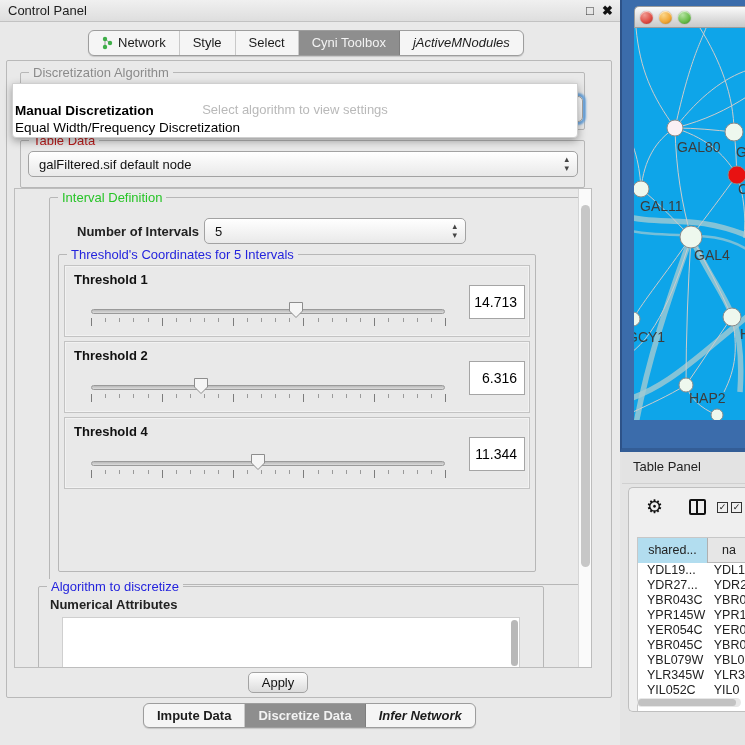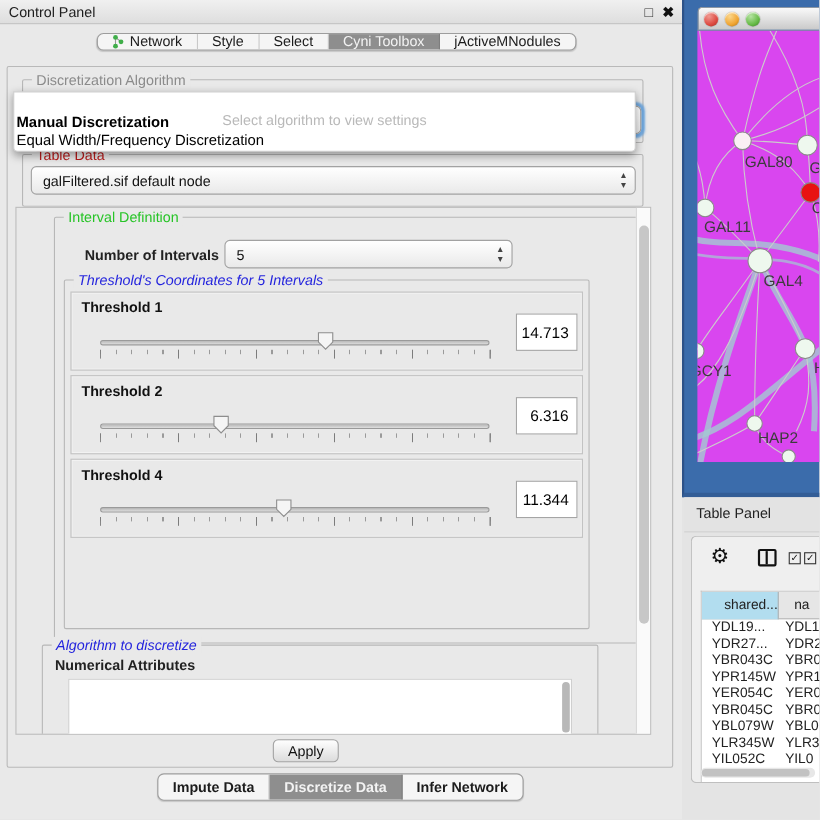--- a/index.html
+++ b/index.html
@@ -11,34 +11,34 @@
   #control-panel{left:0;top:0;width:620px;height:745px;background:#e9e9e9;}
   #cp-titlebar{left:0;top:0;width:620px;height:22px;background:linear-gradient(#f0f0f0,#dedede);border-bottom:1px solid #c2c2c2;}
   #cp-title{left:8px;top:3px;font-size:13px;color:#1d1d1d;}
   #cp-float{right:130px;top:3px;font-size:13px;color:#333;cursor:default;}
   #cp-close{right:114px;top:3px;font-size:13px;font-weight:bold;color:#111;}
   #cp-float{left:586px;right:auto;}
   #cp-close{left:602px;right:auto;}
 
   
   .tabgroup{display:flex;border:1px solid #9d9d9d;border-radius:6px;overflow:hidden;background:#f5f5f5;box-shadow:0 1px 1px rgba(0,0,0,.15);}
-  #top-tabs{left:88px;top:30px;height:16px;}
+  #top-tabs{left:88px;top:30px;height:26px;}
   .tab{padding:0 13px;line-height:24px;font-size:13px;color:#1c1c1c;border-right:1px solid #c9c9c9;display:flex;align-items:center;gap:5px;white-space:nowrap;}
-  .tab:last-child{border-right:none;}
+  .tab:last-child{border-right:none;font-style:italic;}
   .tab[data-sel="true"]{background:#8e8e8e;color:#f3f3f3;border-right-color:#7e7e7e;}
   #bottom-tabs{left:143px;top:703px;height:25px;}
   #bottom-tabs .tab{font-weight:bold;line-height:23px;}
 
   
   #main-panel{left:6px;top:60px;width:606px;height:638px;background:#e9e9e9;border:1px solid #b9b9b9;border-radius:2px;}
 
   .group{position:absolute;border:1px solid #b7b7b7;border-radius:2px;}
   .group-title{position:absolute;top:-8px;left:8px;padding:0 4px;background:#e9e9e9;font-size:13px;}
   .gt-green{color:#27c427;}
-  .gt-blue{color:#2424dd;font-style:italic;}
+  .gt-blue{color:#2424dd;}
   .gt-gray{color:#8b8b8b;}
 
   
   .combo{position:absolute;height:26px;border:1px solid #a2a2a2;border-radius:5px;background:linear-gradient(#ffffff,#e9e9e9);display:flex;align-items:center;padding:0 22px 0 10px;font-size:13px;color:#111;}
   .combo .stepper{position:absolute;right:8px;top:3px;display:flex;flex-direction:column;line-height:9px;font-size:9px;color:#444;}
   .combo.focusring{box-shadow:0 0 2px 3px rgba(92,157,221,.85);}
 
   
   #algo-popup{left:12px;top:83px;width:566px;height:55px;background:#fff;border:1px solid #cfcfcf;border-radius:0 0 4px 4px;box-shadow:0 3px 8px rgba(0,0,0,.35);z-index:20;}
   #algo-popup .hint{text-align:center;color:#b9b9b9;font-size:13px;padding-top:18px;height:17px;}
@@ -85,35 +85,35 @@
   
   #apply-btn{left:248px;top:672px;width:60px;height:21px;border:1px solid #a3a3a3;border-radius:5px;background:linear-gradient(#fefefe,#dcdcdc);font-size:13px;text-align:center;line-height:19px;color:#111;}
 
   
   #net-frame{left:620px;top:0;width:125px;height:452px;background:#3b6cab;border-left:2px solid #2d5288;border-bottom:4px solid #335d96;}
   #net-titlebar{left:634px;top:6px;width:111px;height:22px;background:linear-gradient(#fafafa,#c9c9c9);border:1px solid #9c9c9c;border-radius:5px 0 0 0;border-right:none;}
   .light{position:absolute;top:11px;width:13px;height:13px;border-radius:50%;box-shadow:inset 0 1px 1px rgba(255,255,255,.7),0 0 1px rgba(0,0,0,.5);}
   #light-close{left:640px;background:radial-gradient(circle at 35% 30%,#f09a92,#dd4a41 60%,#9c2e27);}
   #light-min{left:659px;background:radial-gradient(circle at 35% 30%,#fbd68a,#f0a532 60%,#a86f12);}
   #light-zoom{left:678px;background:radial-gradient(circle at 35% 30%,#b5e3a2,#66bb46 60%,#3a7a24);}
-  #net-canvas{left:634px;top:28px;width:111px;height:392px;background:#d946ef;overflow:hidden;}
+  #net-canvas{left:634px;top:28px;width:111px;height:392px;background:#0ea5e9;overflow:hidden;}
 
   
   #tp-header{left:622px;top:452px;width:123px;height:32px;background:#e3e3e3;border-bottom:1px solid #d0d0d0;}
   #tp-title{left:633px;top:459px;font-size:13px;color:#222;}
   #tp-body{left:628px;top:487px;width:117px;height:225px;background:#efefef;border:1px solid #bfbfbf;border-radius:5px 0 0 5px;border-right:none;overflow:hidden;}
   #tp-toolbar{position:absolute;left:0;top:8px;width:117px;height:30px;}
   #gear-icon{position:absolute;left:17px;top:0px;font-size:19px;color:#111;line-height:22px;}
   #split-icon{position:absolute;left:60px;top:3px;width:17px;height:16px;border:2px solid #111;border-radius:2px;}
   #split-icon:after{content:"";position:absolute;left:5px;top:0;width:2px;height:12px;background:#111;}
   .chk{position:absolute;top:6px;width:11px;height:11px;border:1.5px solid #333;font-size:9px;line-height:9px;text-align:center;color:#111;}
   #chk1{left:88px;} #chk2{left:102px;}
   #tp-table{position:absolute;left:8px;top:49px;width:109px;height:176px;background:#fff;border:1px solid #c7c7c7;border-right:none;overflow:hidden;}
   #tp-cols{display:flex;height:25px;border-bottom:1px solid #b9b9b9;background:#e6e6e6;}
-  .tp-col{height:25px;line-height:24px;font-size:12.5px;color:#222;text-align:right;border-right:1px solid #b0b0b0;overflow:hidden;white-space:nowrap;}
+  .tp-col{height:25px;line-height:24px;font-size:12.5px;color:#222;text-align:center;border-right:1px solid #b0b0b0;overflow:hidden;white-space:nowrap;}
   .tp-col[data-sel="true"]{background:#b2ddef;}
   #tp-col1{width:76px;} #tp-col2{width:40px;text-align:left;padding-left:14px;}
   .trow{display:flex;height:15px;line-height:15px;font-size:12.5px;white-space:nowrap;}
   .tc1{width:76px;padding-left:9px;overflow:hidden;}
   .tc2{width:40px;padding-left:5px;overflow:hidden;}
   #tp-hscroll{position:absolute;left:8px;top:210px;width:104px;height:9px;background:#e7e7e7;border-radius:5px;}
   #tp-hscroll .sb-thumb{position:absolute;left:1px;top:1px;width:98px;height:7px;border-radius:4px;background:#c2c2c2;}
 
   
   .e-g{fill:none;stroke:#cccccc;stroke-width:1;}

